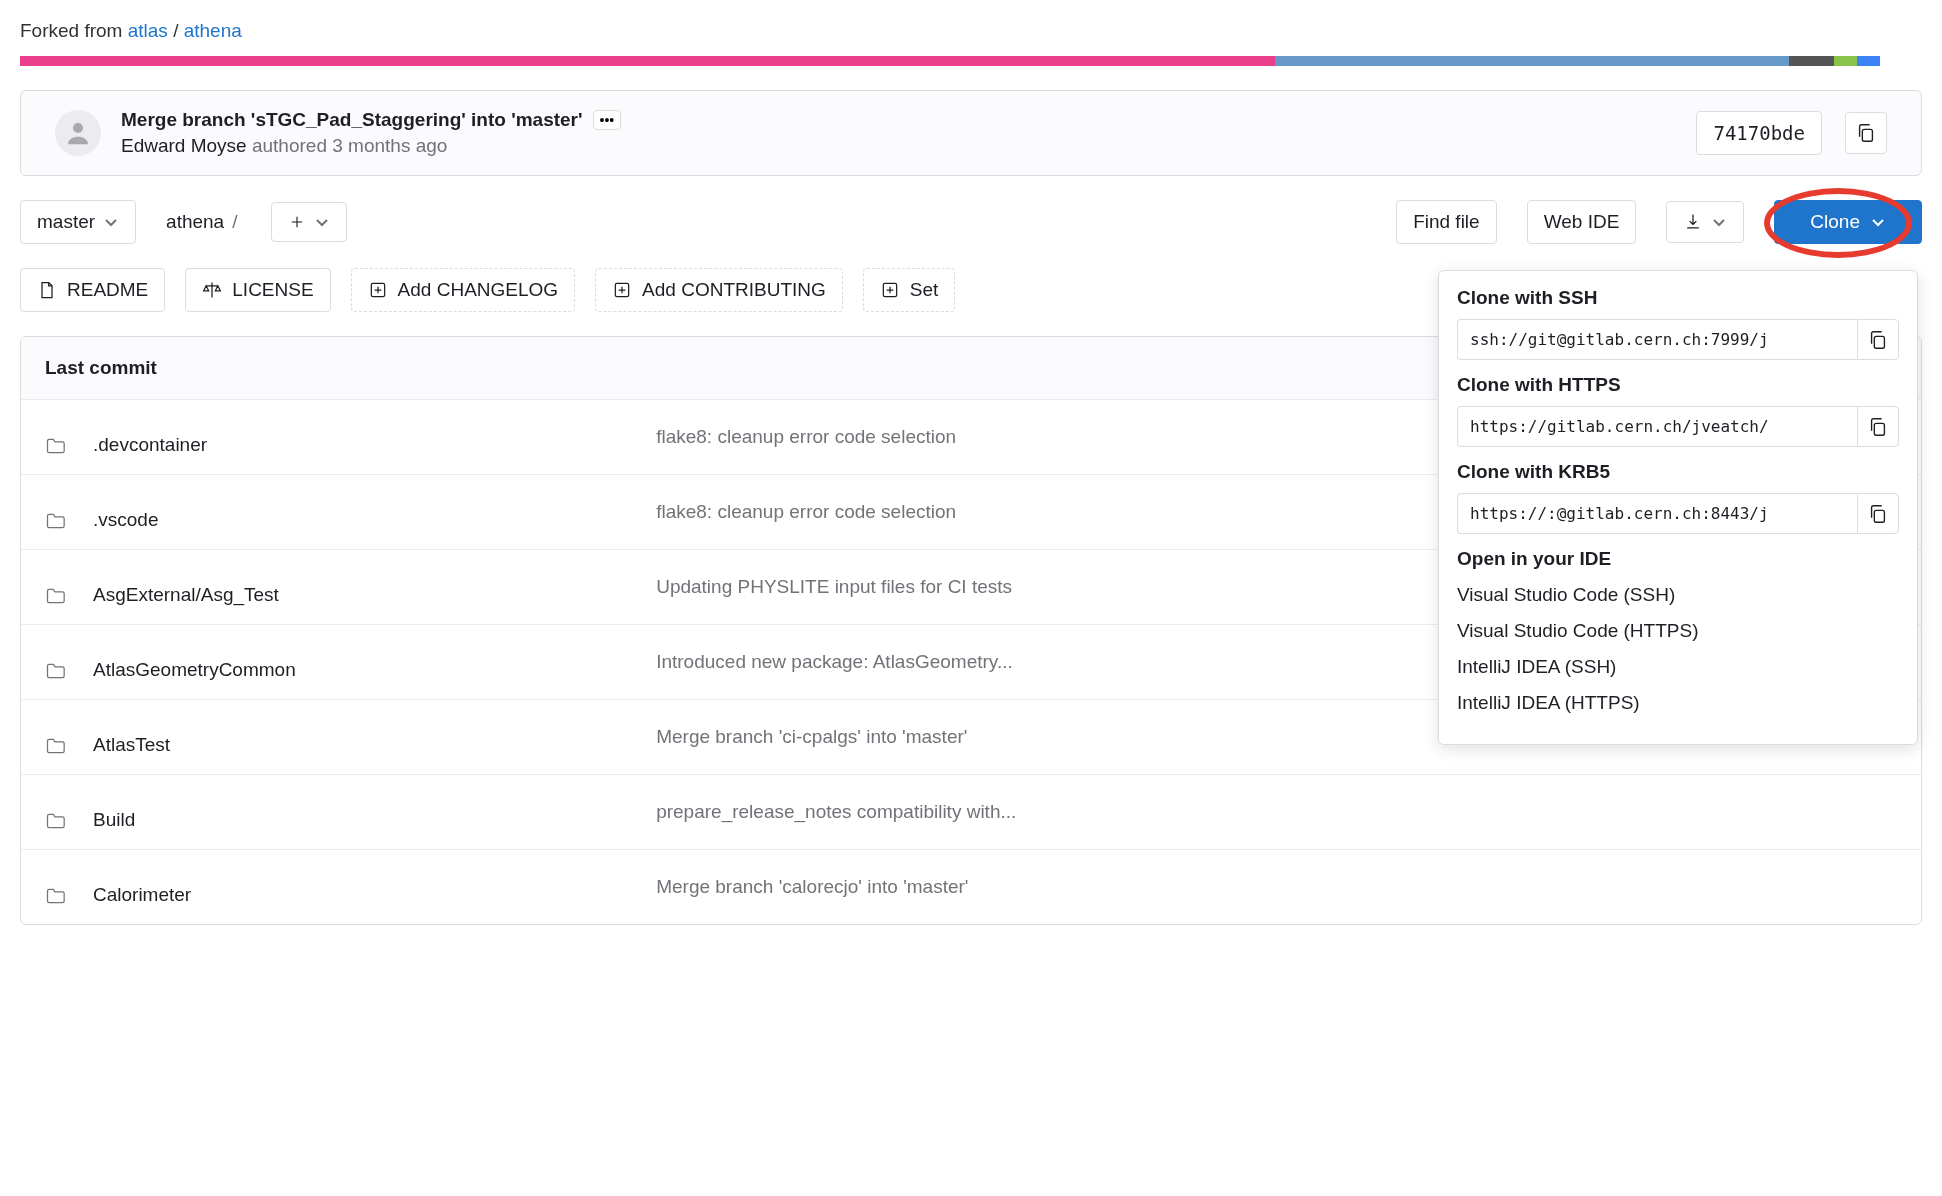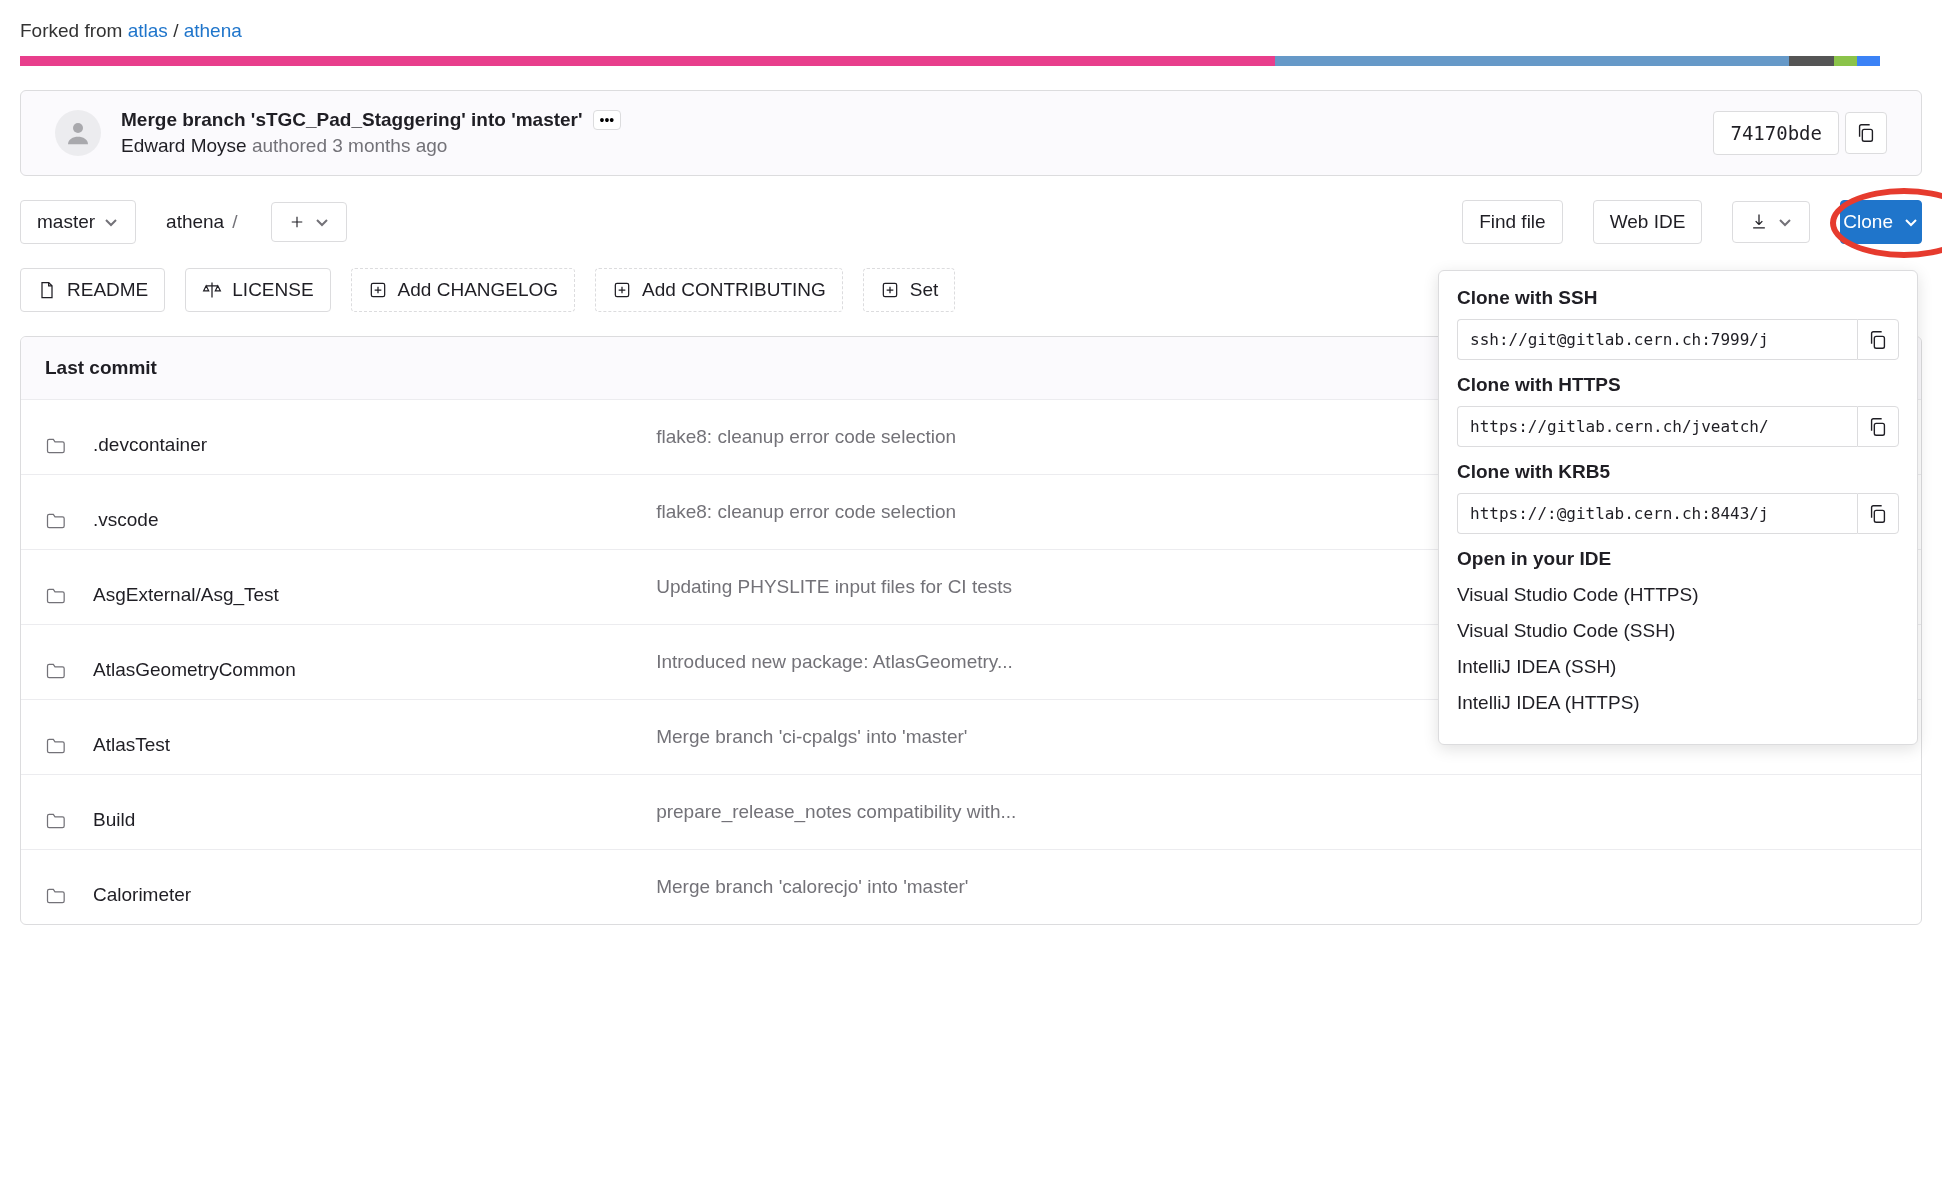--- a/index.html
+++ b/index.html
@@ -37,21 +37,21 @@
   }
   .avatar svg { width: 30px; height: 30px; fill: #a9a9ad; }
   .commit-msg { flex: 1; }
   .commit-title { font-weight: 600; display:flex; align-items:center; gap: 10px; }
   .more-btn {
     border: 1px solid #dcdcde; border-radius: 4px; background:#fff;
     padding: 2px 6px; font-size: 14px; line-height: 1; cursor:pointer;
   }
   .commit-author { color: #737278; margin-top: 4px; }
   .commit-author .name { color: #1f1e24; }
-  .commit-sha-wrap { display:flex; gap: 6px; align-items:center; }
+  .commit-sha-wrap { display:flex; gap: 23px; align-items:center; }
   .sha-box {
     border:1px solid #dcdcde; border-radius:4px; padding: 10px 16px;
     font-family: Menlo, Consolas, monospace; background:#fff;
   }
   .icon-btn {
     border:1px solid #dcdcde; border-radius:4px; background:#fff;
     width: 42px; height: 42px; display:flex; align-items:center; justify-content:center;
     cursor:pointer;
   }
   .icon { width:22px; height:22px; fill: none; stroke:#1f1e24; stroke-width:1.5; }
@@ -61,21 +61,21 @@
   .branch-btn, .plus-btn, .action-btn {
     border:1px solid #dcdcde; border-radius:4px; background:#fff;
     padding: 10px 16px; cursor:pointer; display:inline-flex; align-items:center; gap:8px;
     color:#1f1e24; font-size:19px;
   }
   .chev { width:16px; height:16px; stroke:#737278; stroke-width:2; fill:none; }
   .breadcrumb { display:flex; align-items:center; gap:4px; color:#1f1e24; }
   .breadcrumb .slash { color:#737278; padding: 0 4px; }
   .clone-btn {
     background:#1f75cb; color:#fff; border:1px solid #1f75cb; border-radius:4px;
-    padding:10px 2px; cursor:pointer; display:inline-flex; align-items:center; gap:10px;
+    padding:10px 35px; cursor:pointer; display:inline-flex; align-items:center; gap:10px;
     font-size:19px;
   }
   .clone-highlight {
     position:absolute; border:6px solid #e63b2e; border-radius: 50%/50%;
     width: 148px; height: 70px; pointer-events:none;
     transform: translate(-10px, -12px);
   }
   .clone-wrap { position:relative; }
 
   .chips-row { display:flex; gap:20px; margin-bottom: 24px; }
@@ -244,22 +244,22 @@
         <svg class="icon" viewBox="0 0 24 24">
               <rect x="8" y="8" width="11" height="13" rx="2"></rect>
               <path d="M5 16V5a2 2 0 0 1 2-2h9"></path>
             </svg>
       </button>
     </div>
   </div>
   <div class="dd-section">
     <div class="dd-label">Open in your IDE</div>
     <div class="ide-list">
+      <div class="ide-item">Visual Studio Code (SSH)</div>
       <div class="ide-item">Visual Studio Code (HTTPS)</div>
-      <div class="ide-item">Visual Studio Code (SSH)</div>
       <div class="ide-item">IntelliJ IDEA (SSH)</div>
       <div class="ide-item">IntelliJ IDEA (HTTPS)</div>
     </div>
   </div>
 </div>
 
 <div class="chips-row">
   <div class="chip">
     <svg class="icon-sm" viewBox="0 0 24 24">
           <path d="M6 3h8l4 4v14H6z"></path>

